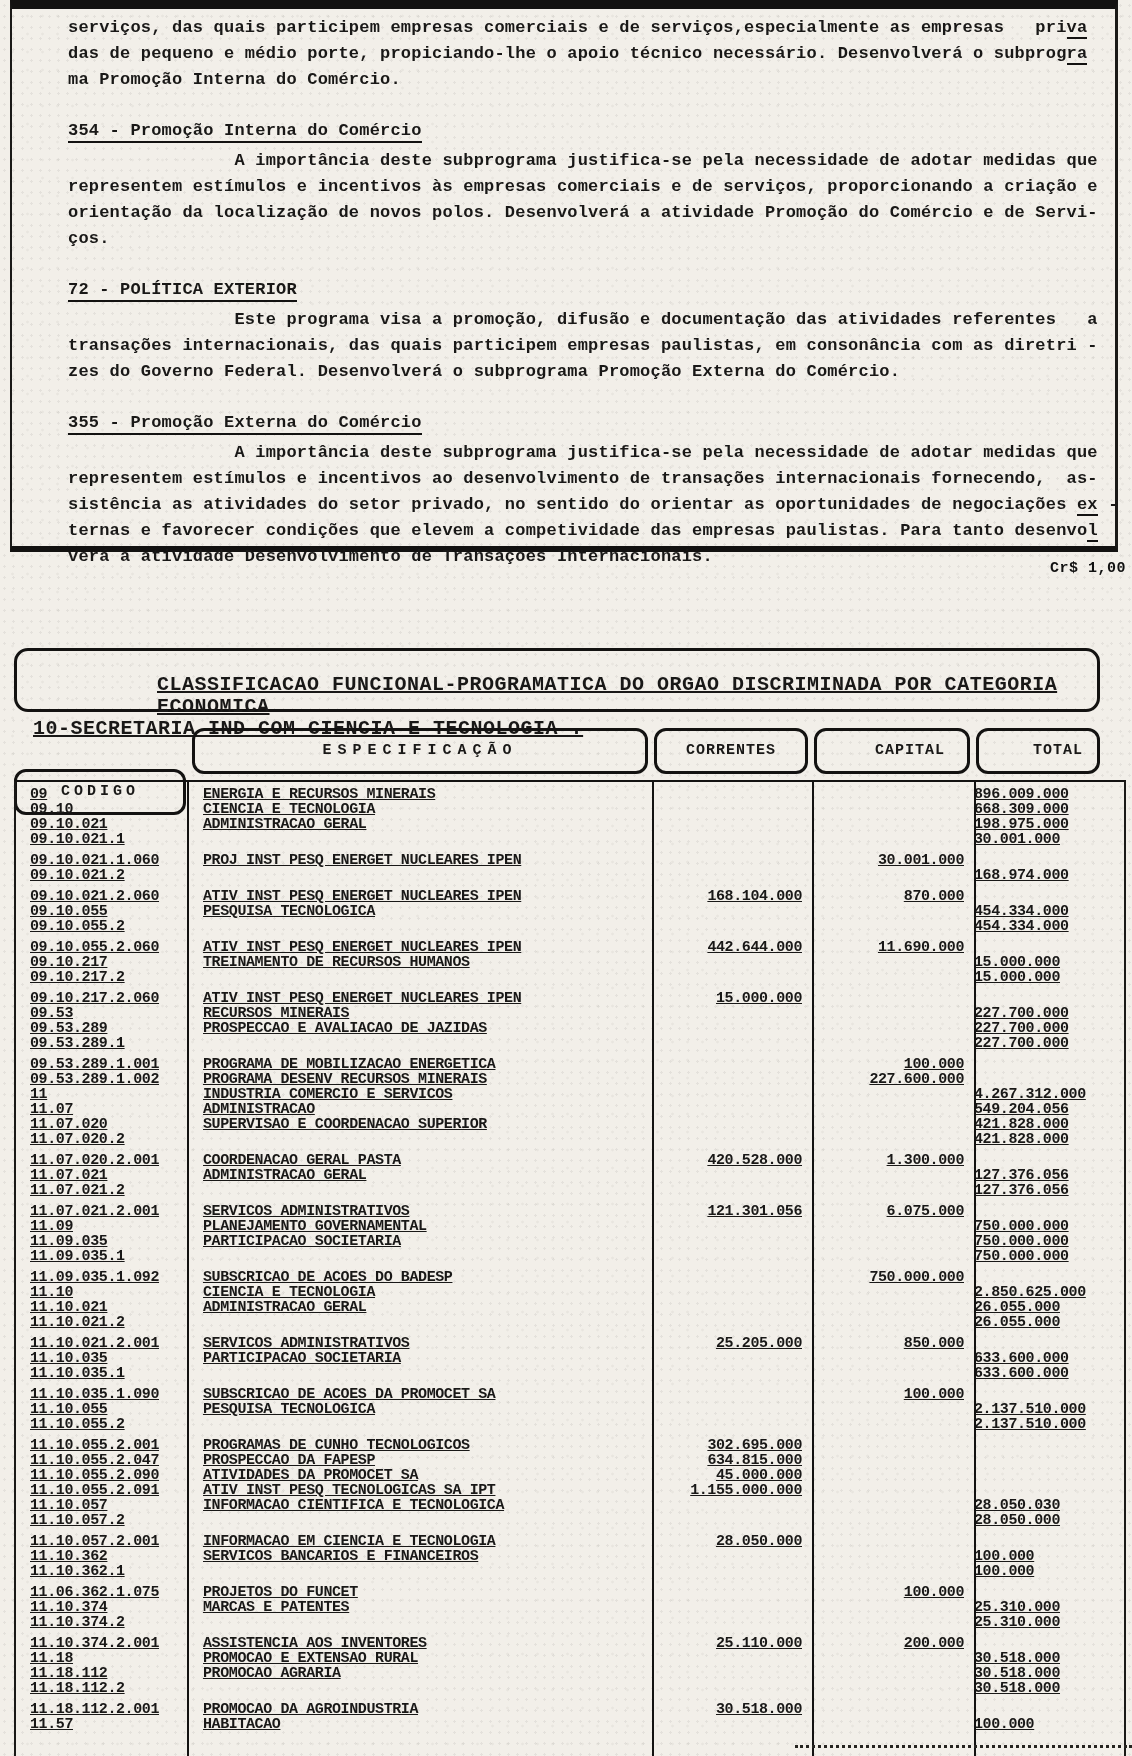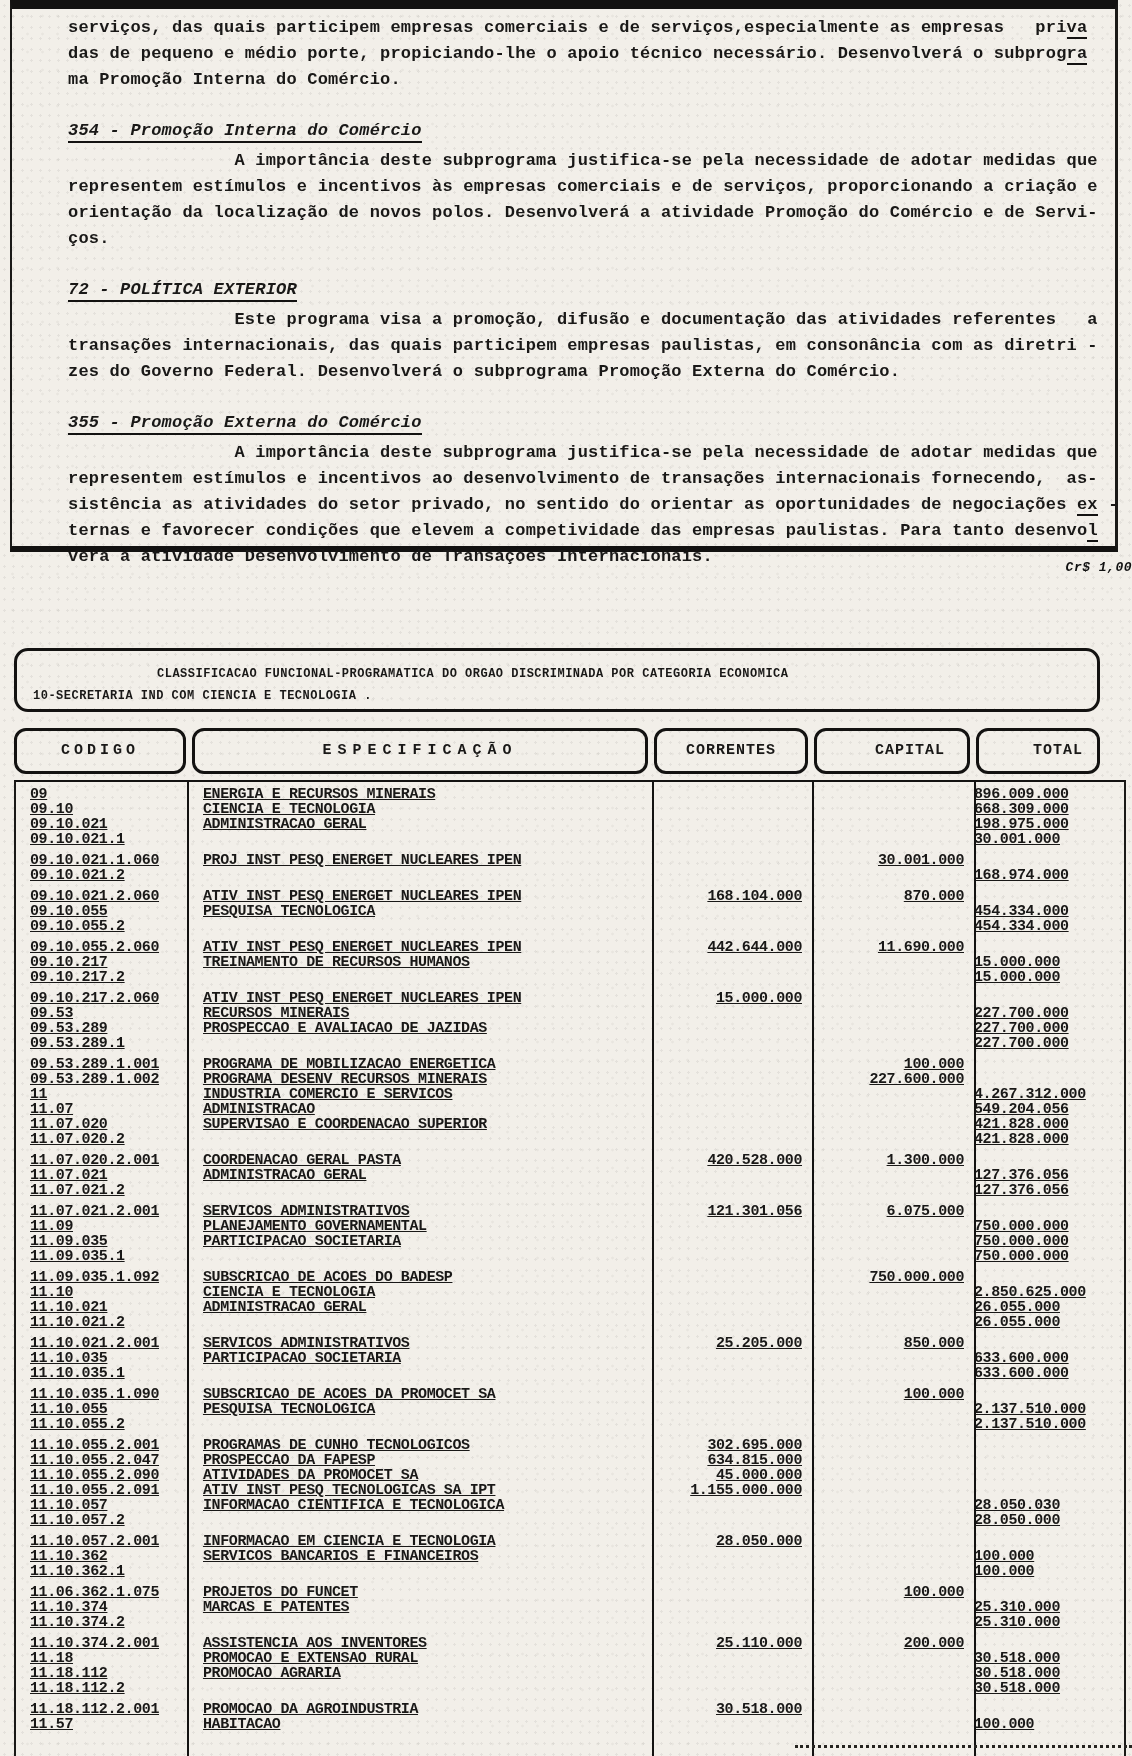--- a/index.html
+++ b/index.html
@@ -28,46 +28,46 @@
     padding:6px 0 0 56px;
   }
   .tline{
     white-space:pre;
     font-size:17px;line-height:26px;height:26px;
     font-weight:bold;letter-spacing:0.2px;
   }
   .blk-h{margin-top:12px;}
   .blk-h + .blk-p{margin-top:4px;}
   .blk-p + .blk-h{margin-top:25px;}
-  .blk-h .hspan{border-bottom:2.5px solid #131211;padding-bottom:1px;font-style:italic;}
+  .blk-h .hspan{border-bottom:2.5px solid #131211;padding-bottom:1px;}
   .utail{border-bottom:2.5px solid #131211;}
   
   .currency{
-    position:absolute;top:560px;right:0;
-    font-size:13px;font-weight:bold;letter-spacing:0.5px;color:#111;font-style:italic;
+    position:absolute;top:560px;right:6px;
+    font-size:15px;font-weight:bold;letter-spacing:0.5px;color:#111;
   }
   
   .title-box{
     position:absolute;left:14px;top:648px;width:1086px;height:64px;
     box-sizing:border-box;
     border:3px solid #131211;border-radius:14px;
-    padding-top:12px;
-    font-weight:bold;font-size:12px;line-height:22px;
+    padding-top:23px;
+    font-weight:bold;font-size:20px;line-height:22px;text-decoration:underline;
   }
   .title-l1{padding-left:140px;letter-spacing:0.5px;}
   .title-l2{padding-left:16px;letter-spacing:0.5px;}
   
   .hbox{
     position:absolute;top:728px;height:46px;
     box-sizing:border-box;
     border:3px solid #131211;border-radius:12px;
     font-weight:bold;font-size:15px;line-height:40px;
     text-align:center;white-space:nowrap;overflow:hidden;
   }
-  .hb-codigo{left:14px;width:172px;letter-spacing:4px;}
+  .hb-codigo{left:14px;width:172px;letter-spacing:4px;margin-top:41px;}
   .hb-espec{left:192px;width:456px;letter-spacing:6px;}
   .hb-cor{left:654px;width:154px;letter-spacing:1px;text-align:center;}
   .hb-cap{left:814px;width:156px;letter-spacing:1px;text-align:right;padding-right:22px;}
   .hb-tot{left:976px;width:124px;letter-spacing:1px;text-align:right;padding-right:14px;}
   
   .tbody{
     position:absolute;left:14px;top:780px;width:1112px;height:976px;
     box-sizing:border-box;
     border-top:2px solid #131211;
     border-left:2px solid #1a1917;

